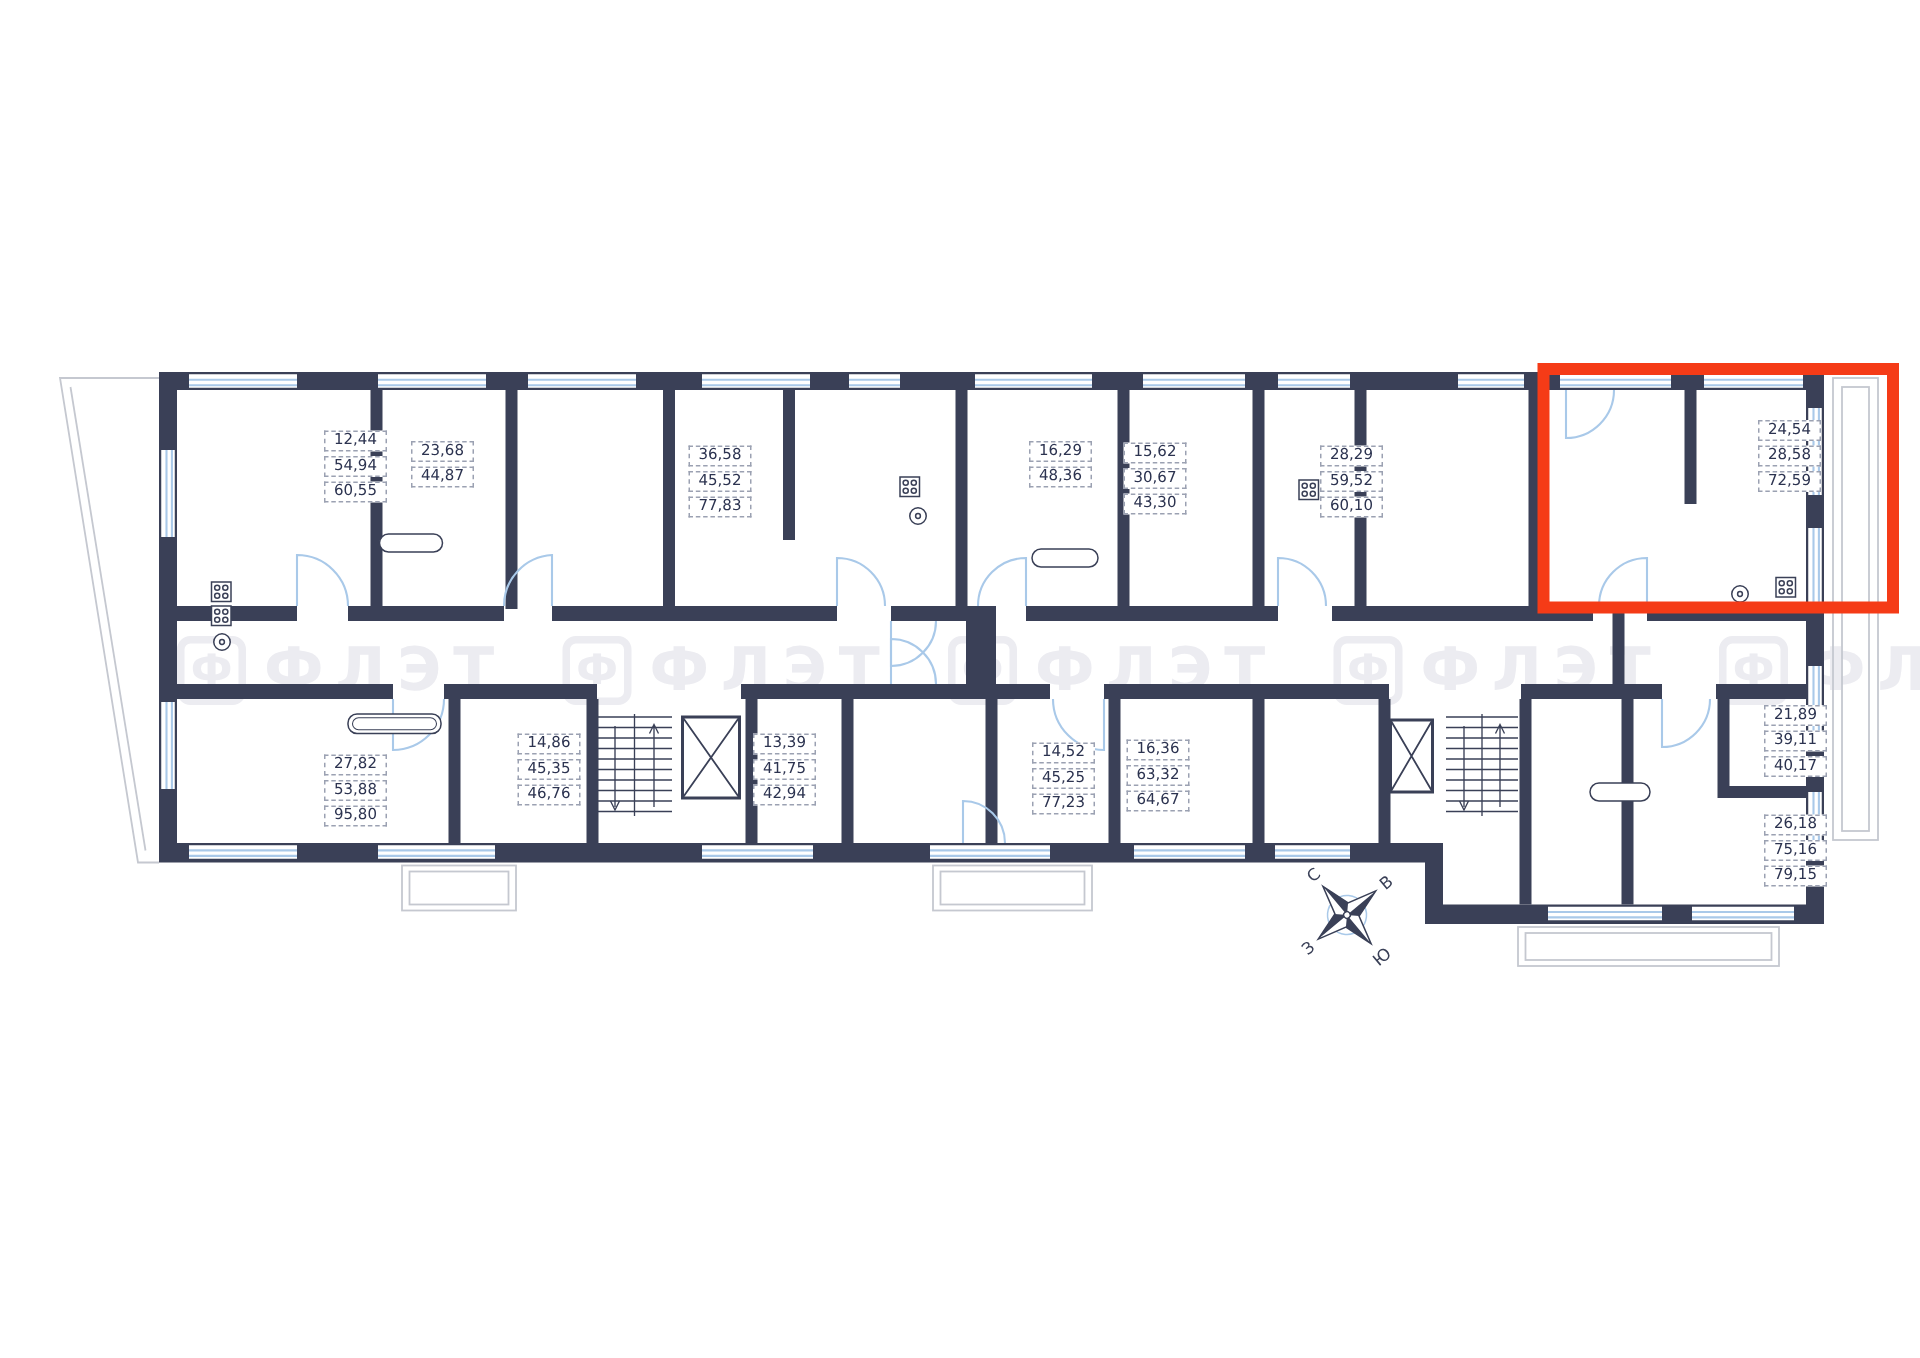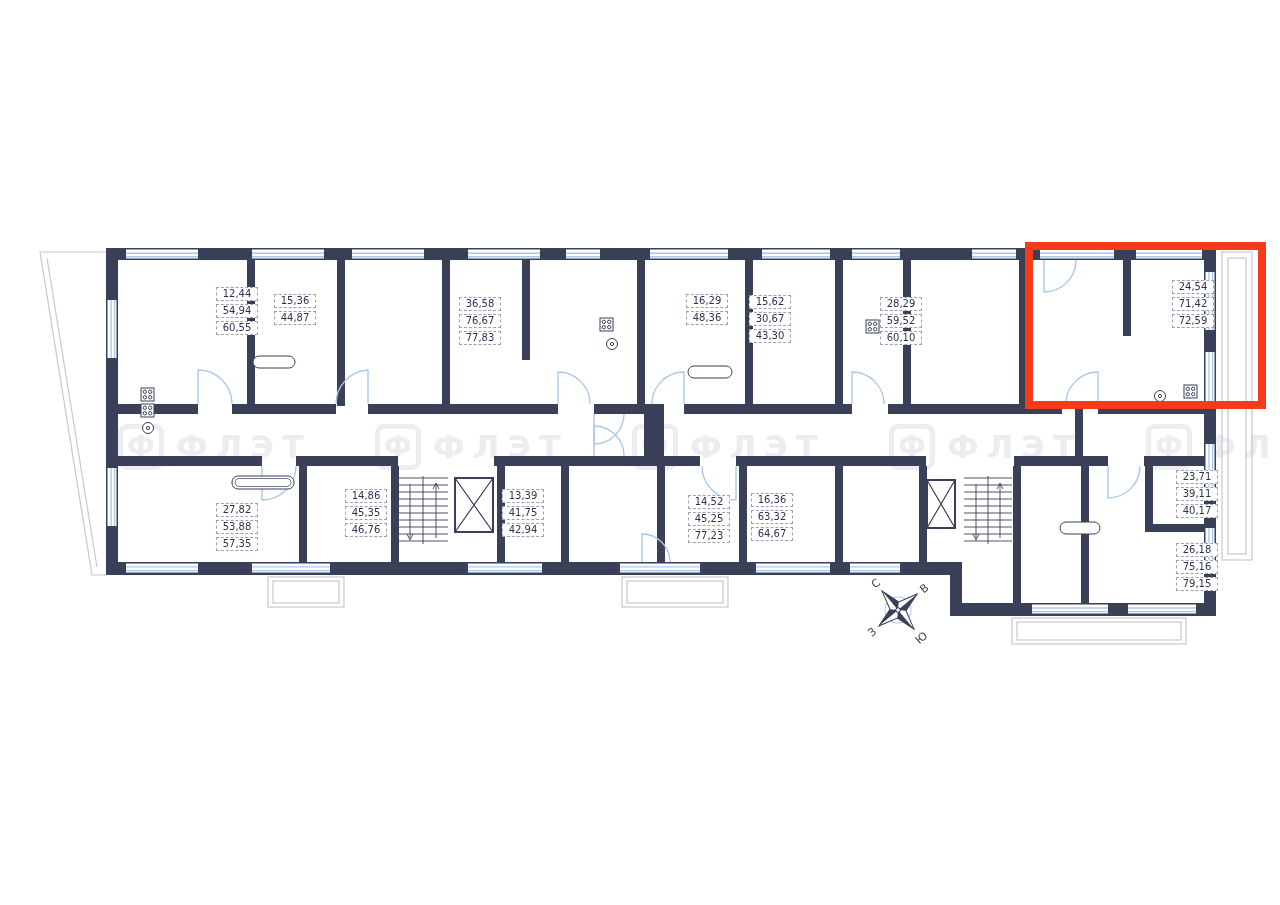--- a/index.html
+++ b/index.html
@@ -3,21 +3,21 @@
 <meta charset="utf-8">
 <style>
   html,body{margin:0;padding:0;background:#fff;}
   #stage{position:relative;width:1280px;height:905px;background:#ffffff;overflow:hidden;
          font-family:"DejaVu Sans", sans-serif;}
   
   .wm{position:absolute;top:424px;display:flex;align-items:center;gap:12px;z-index:0;
       color:#ececf1;user-select:none;}
   .wm-logo{display:inline-block;width:36px;height:36px;border:5px solid #ececf1;border-radius:9px;
       font-size:28px;font-weight:bold;line-height:36px;text-align:center;}
-  .wm-text{font-size:32px;font-weight:bold;letter-spacing:8px;text-align:center;}
+  .wm-text{font-size:40px;font-weight:bold;letter-spacing:8px;text-align:center;}
   
   #plan-svg{position:absolute;left:0;top:0;z-index:1;}
   
   .area-stack{position:absolute;transform:translateX(-50%);display:flex;flex-direction:column;
       gap:3px;align-items:center;z-index:2;}
   .area-box{border:1px dashed #9ba1b2;background:#fff;color:#2c3350;font-size:10px;
       line-height:12px;padding:0 4px;min-width:32px;text-align:center;white-space:nowrap;}
   
   #highlight{position:absolute;left:1025px;top:242px;width:241px;height:167px;
       border:8px solid #f53b17;box-sizing:border-box;z-index:3;background:transparent;}
@@ -212,51 +212,51 @@
       <text x="-34" y="4" text-anchor="middle" font-size="11" fill="#3a4057">З</text>
     </g>
   </svg>
 
   <div class="area-stack" style="left:237px;top:287px">
     <div class="area-box">12,44</div>
     <div class="area-box">54,94</div>
     <div class="area-box">60,55</div>
   </div>
   <div class="area-stack" style="left:295px;top:294px">
-    <div class="area-box">15,36</div>
+    <div class="area-box">23,68</div>
     <div class="area-box">44,87</div>
   </div>
   <div class="area-stack" style="left:480px;top:297px">
     <div class="area-box">36,58</div>
-    <div class="area-box">76,67</div>
+    <div class="area-box">45,52</div>
     <div class="area-box">77,83</div>
   </div>
   <div class="area-stack" style="left:707px;top:294px">
     <div class="area-box">16,29</div>
     <div class="area-box">48,36</div>
   </div>
   <div class="area-stack" style="left:770px;top:295px">
     <div class="area-box">15,62</div>
     <div class="area-box">30,67</div>
     <div class="area-box">43,30</div>
   </div>
   <div class="area-stack" style="left:901px;top:297px">
     <div class="area-box">28,29</div>
     <div class="area-box">59,52</div>
     <div class="area-box">60,10</div>
   </div>
   <div class="area-stack" style="left:1193px;top:280px">
     <div class="area-box">24,54</div>
-    <div class="area-box">71,42</div>
+    <div class="area-box">28,58</div>
     <div class="area-box">72,59</div>
   </div>
   <div class="area-stack" style="left:237px;top:503px">
     <div class="area-box">27,82</div>
     <div class="area-box">53,88</div>
-    <div class="area-box">57,35</div>
+    <div class="area-box">95,80</div>
   </div>
   <div class="area-stack" style="left:366px;top:489px">
     <div class="area-box">14,86</div>
     <div class="area-box">45,35</div>
     <div class="area-box">46,76</div>
   </div>
   <div class="area-stack" style="left:523px;top:489px">
     <div class="area-box">13,39</div>
     <div class="area-box">41,75</div>
     <div class="area-box">42,94</div>
@@ -265,21 +265,21 @@
     <div class="area-box">14,52</div>
     <div class="area-box">45,25</div>
     <div class="area-box">77,23</div>
   </div>
   <div class="area-stack" style="left:772px;top:493px">
     <div class="area-box">16,36</div>
     <div class="area-box">63,32</div>
     <div class="area-box">64,67</div>
   </div>
   <div class="area-stack" style="left:1197px;top:470px">
-    <div class="area-box">23,71</div>
+    <div class="area-box">21,89</div>
     <div class="area-box">39,11</div>
     <div class="area-box">40,17</div>
   </div>
   <div class="area-stack" style="left:1197px;top:543px">
     <div class="area-box">26,18</div>
     <div class="area-box">75,16</div>
     <div class="area-box">79,15</div>
   </div>
 
   <div id="highlight"></div>

